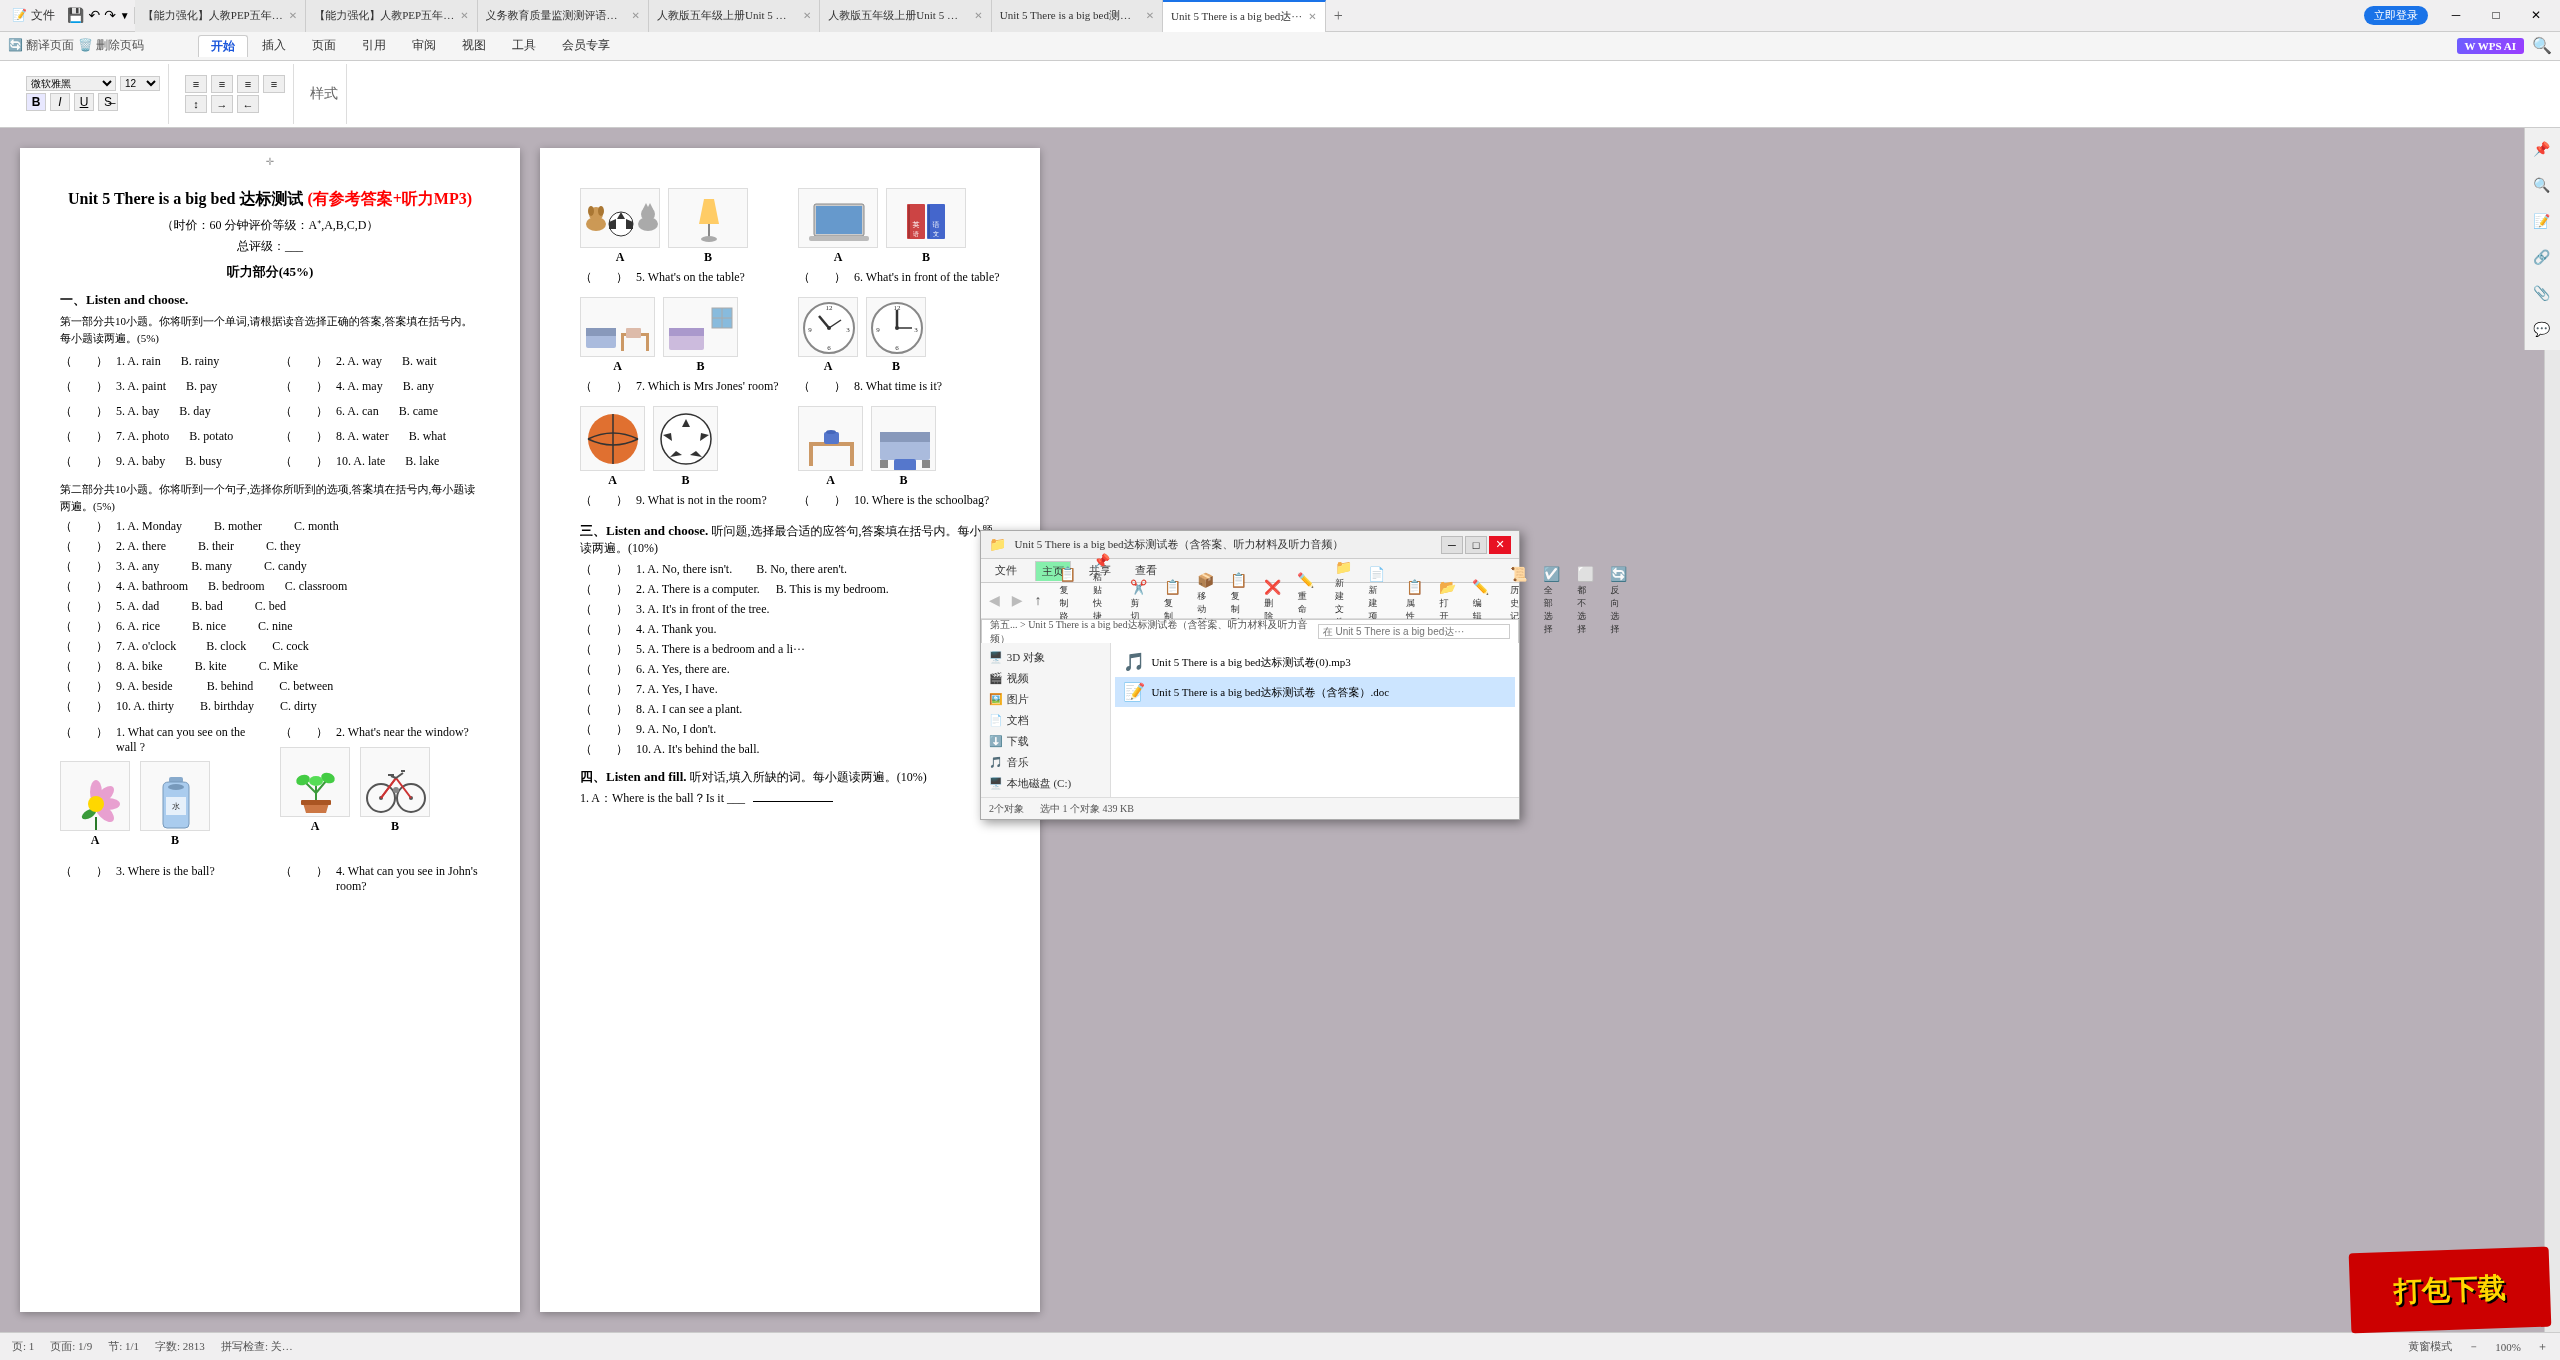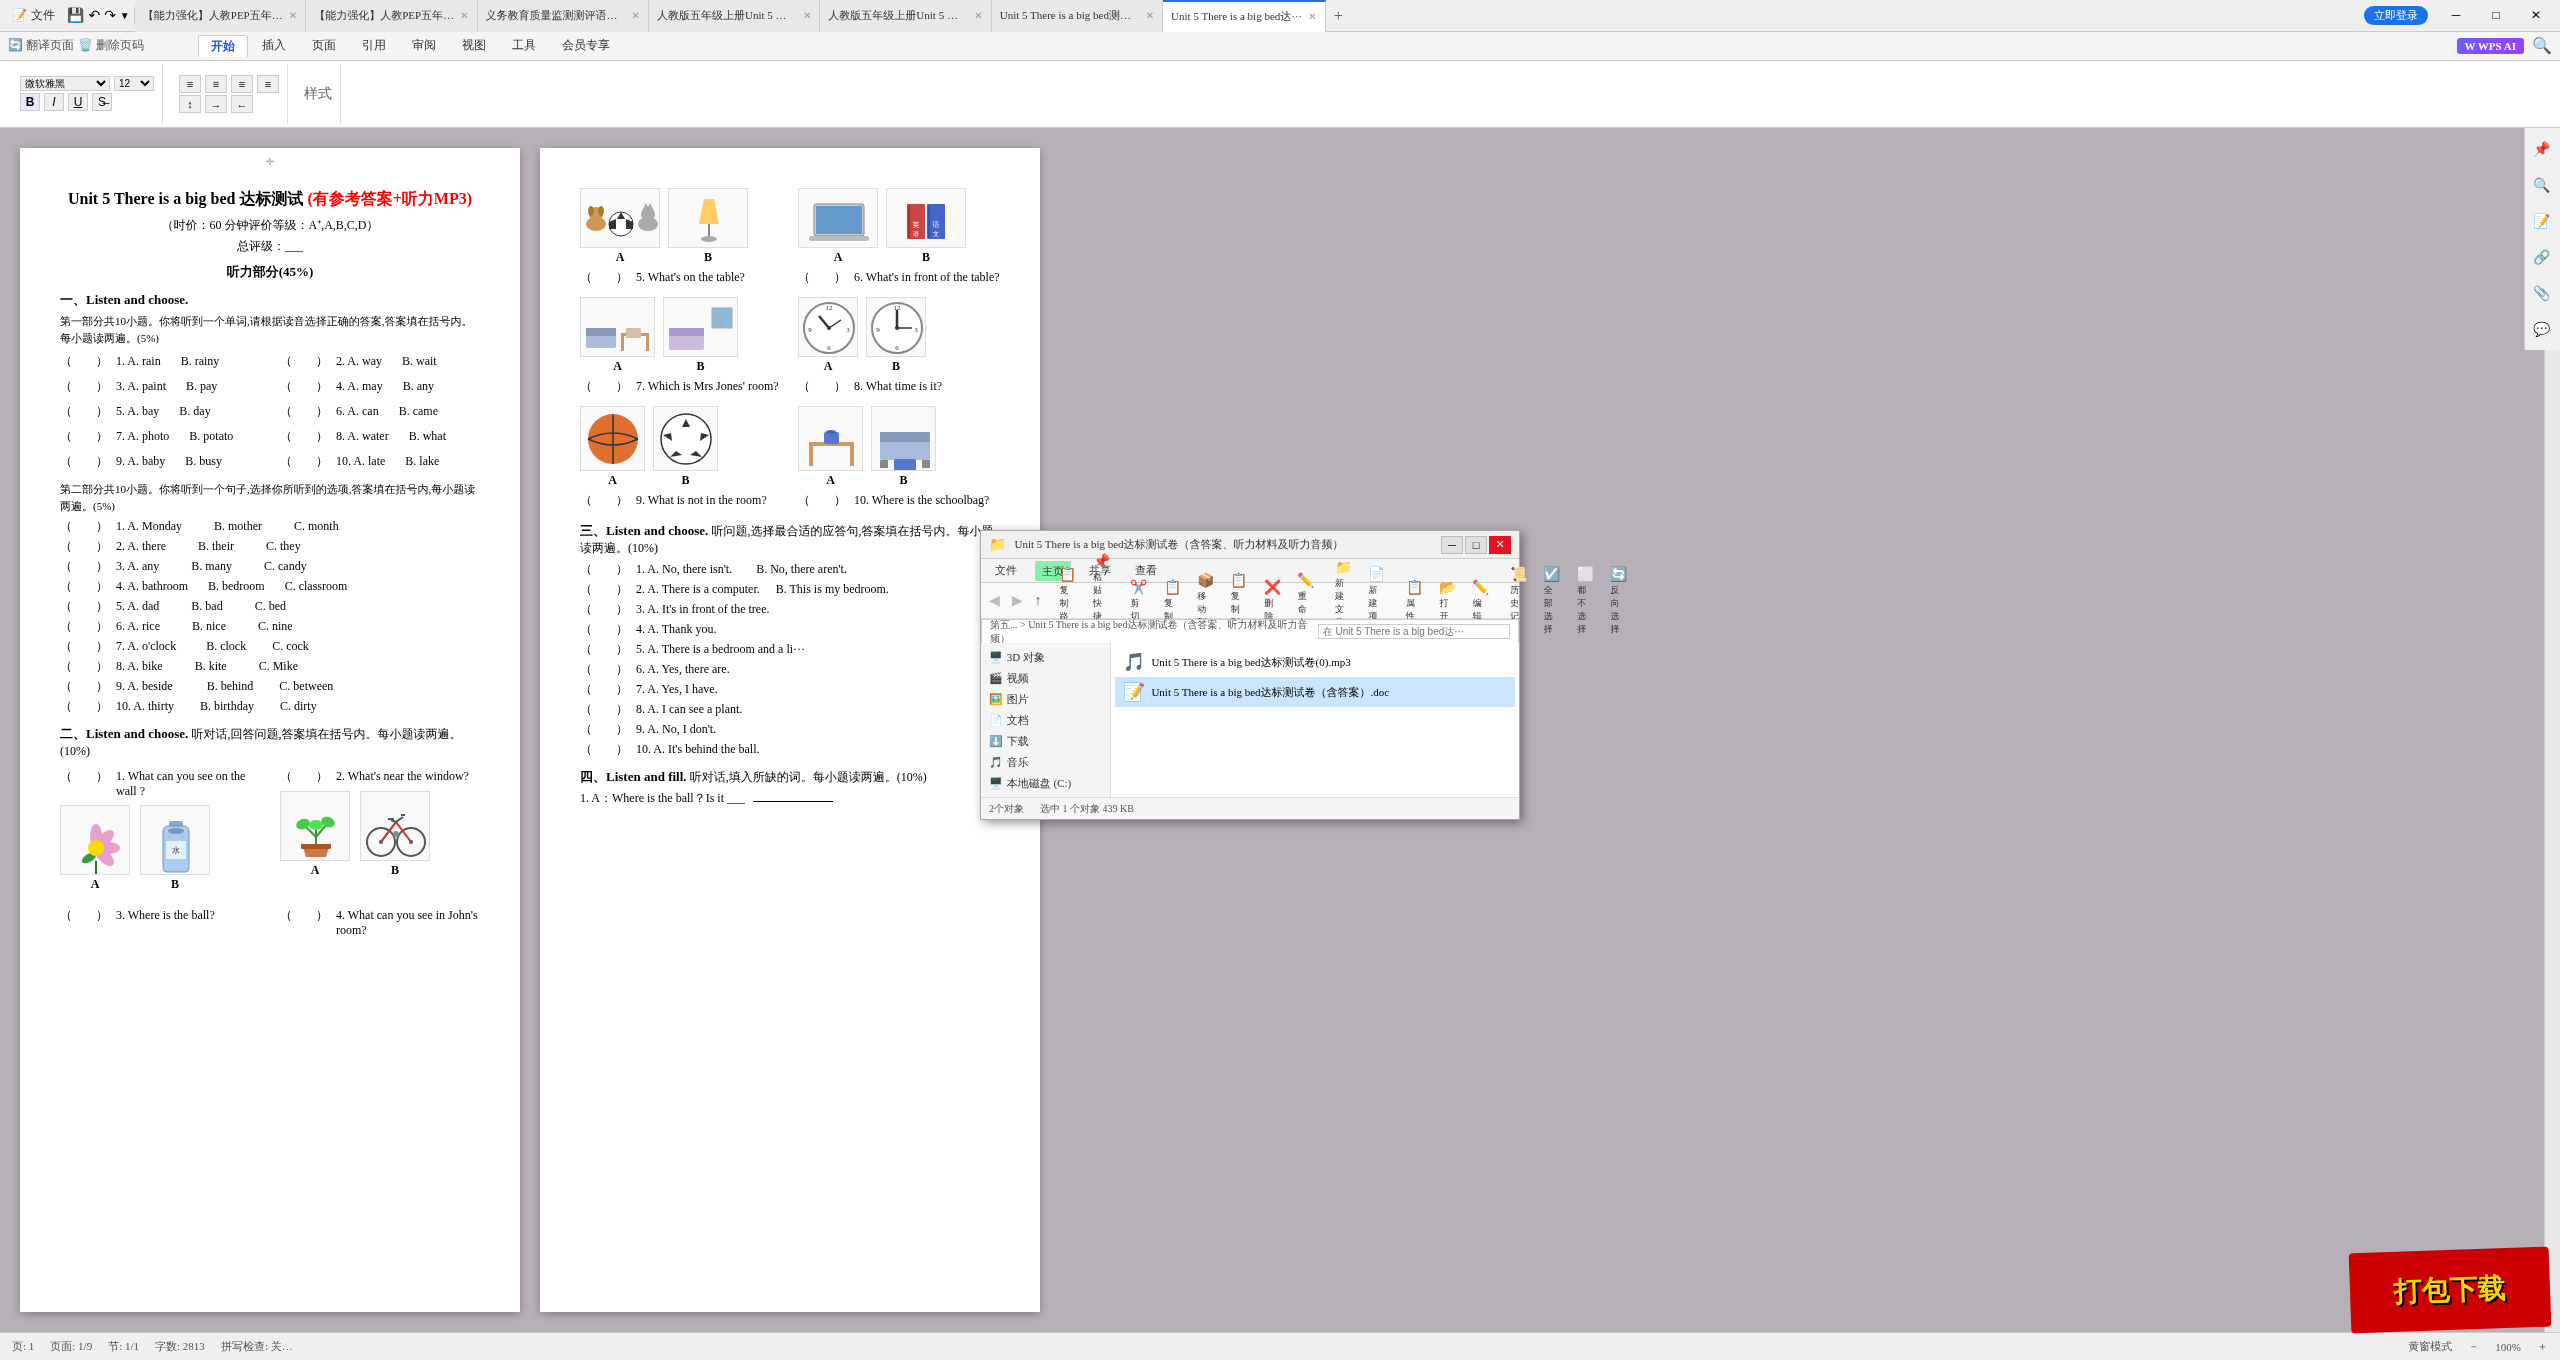--- a/index.html
+++ b/index.html
@@ -116,21 +116,21 @@
       border: 1px solid #ccc;
       border-bottom: none;
       color: #1a56db;
       font-weight: bold;
       margin-left: 44px;
     }
     .ribbon-tools {
       display: flex;
       align-items: center;
       height: 68px;
-      padding: 0 12px;
+      padding: 0 18px;
       gap: 8px;
       background: #fff;
       border-top: 1px solid #ccc;
     }
     .ribbon-group {
       display: flex;
       align-items: center;
       gap: 4px;
       padding: 0 8px;
       border-right: 1px solid #ddd;
@@ -794,24 +794,20 @@
         <span style="margin-left:18px;">C. between</span>
       </div>
       <div class="question-row">
         <span>（　　）</span>
         <span>10. A. thirty</span>
         <span style="margin-left:18px;">B. birthday</span>
         <span style="margin-left:18px;">C. dirty</span>
       </div>
     </div>
 
-    <div class="section-header" style="margin-top:10px;">
-      <span>二、Listen and choose.</span>
-      <span style="font-weight:normal;font-size:12px;">听对话,回答问题,答案填在括号内。每小题读两遍。(10%)</span>
-    </div>
 
     <div style="display:flex;gap:20px;margin-top:6px;">
       <div style="flex:1;">
         <div class="question-row">
           <span>（　　）</span>
           <span>1. What can you see on the wall ?</span>
         </div>
         <div class="img-row">
           <div class="img-item">
 

